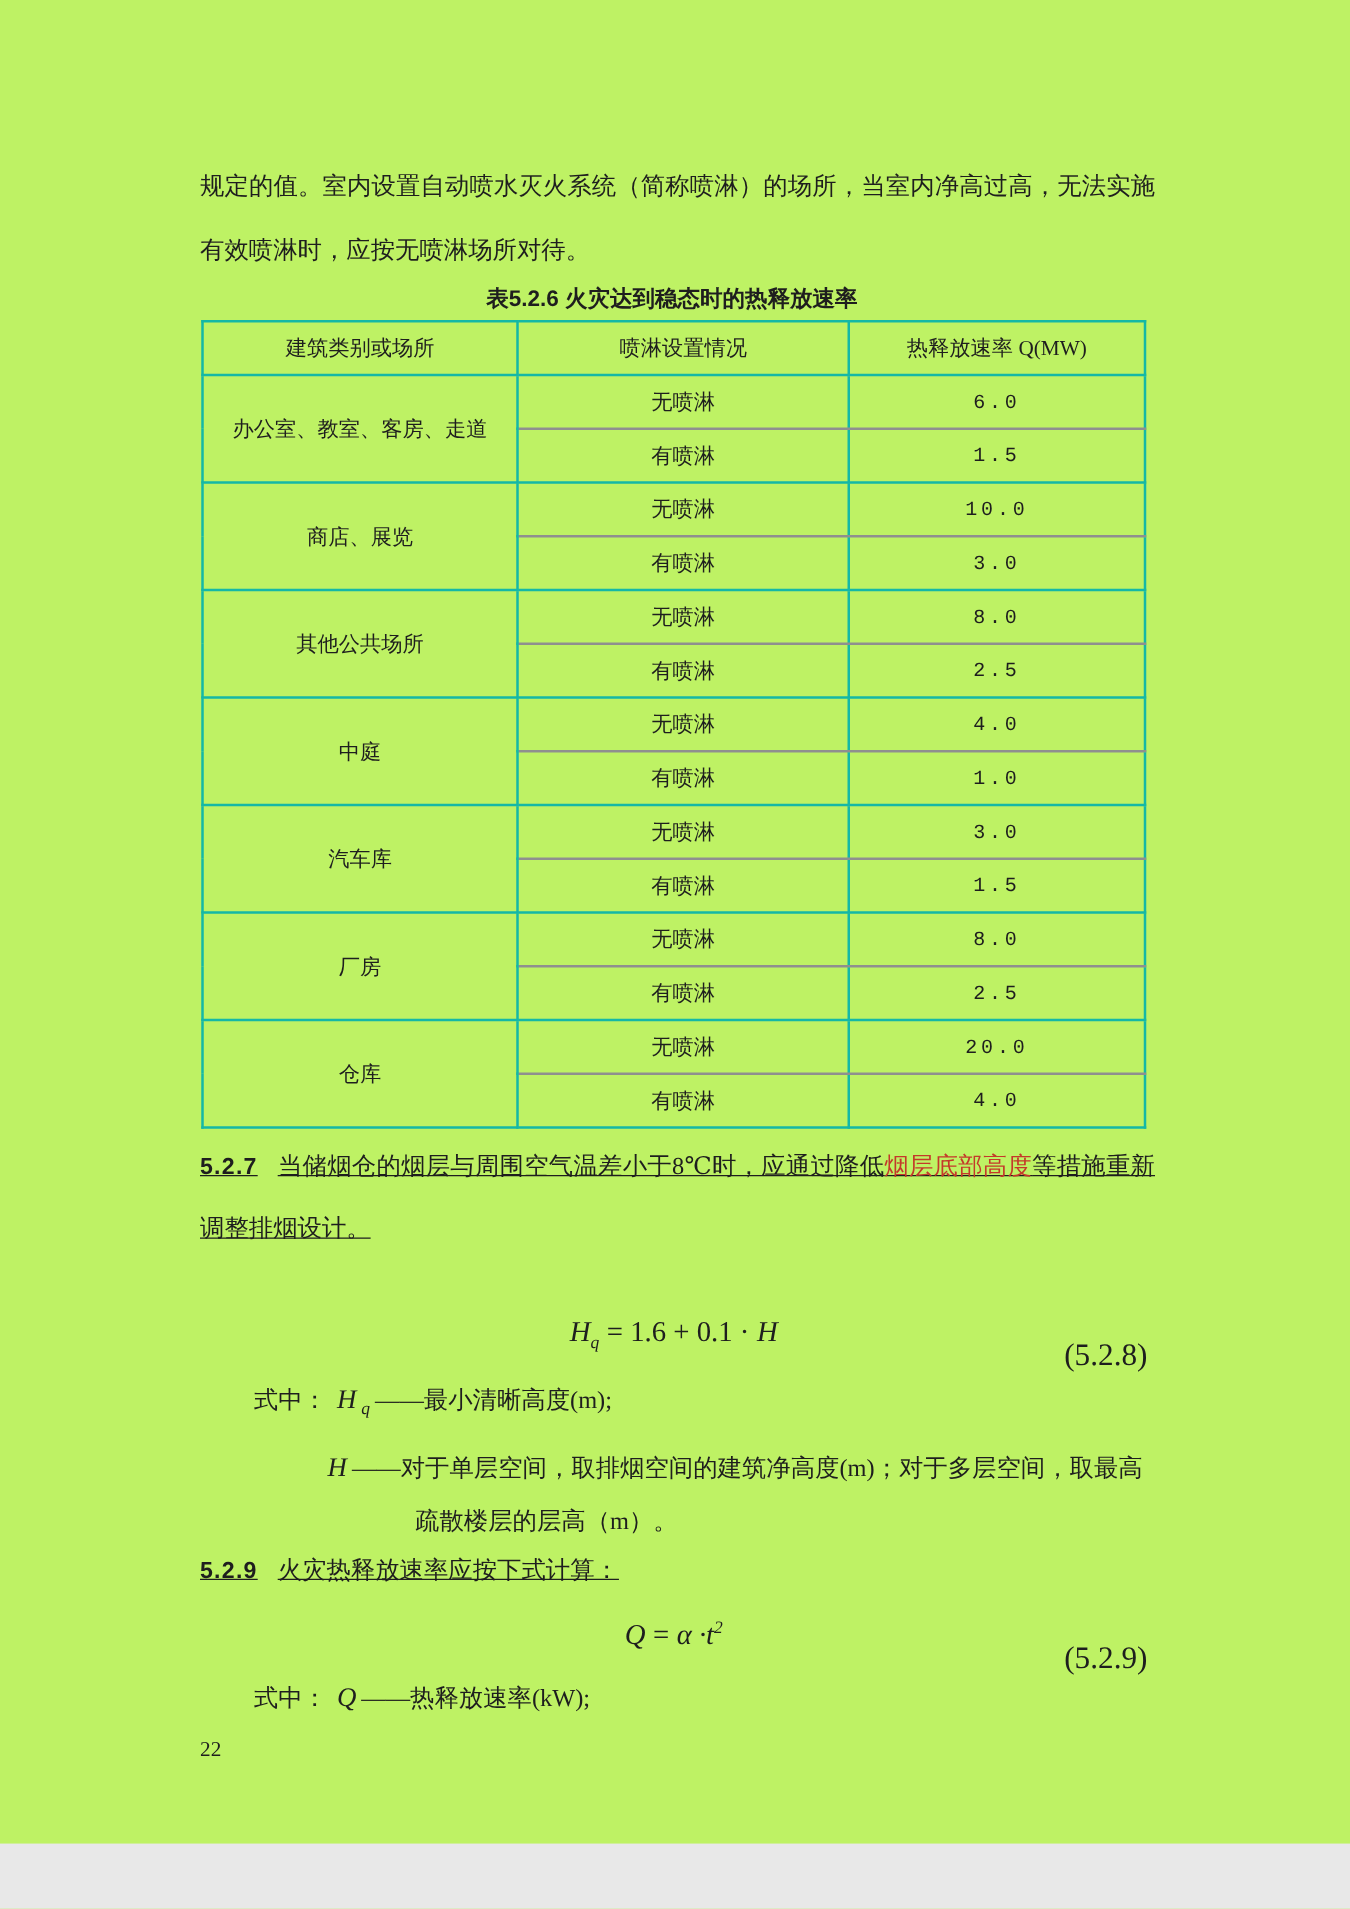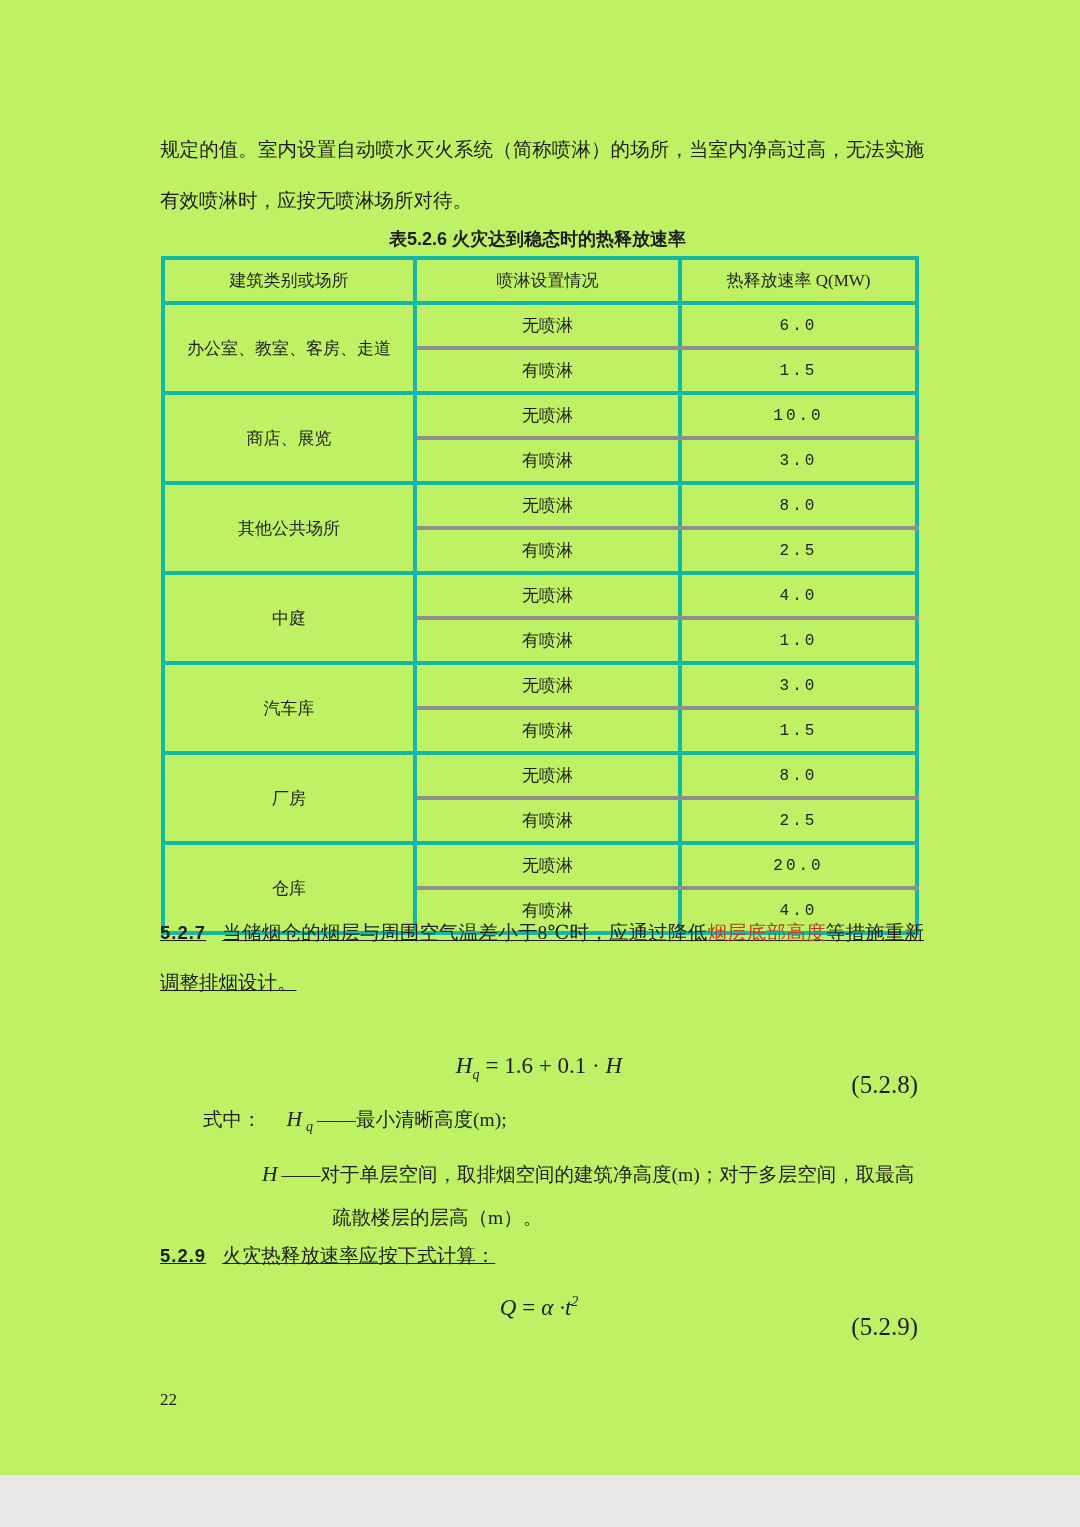--- a/index.html
+++ b/index.html
@@ -13,21 +13,21 @@
   .intro{top:124px;left:160px;width:764px;font-size:19.5px;line-height:51px;
          text-align:justify;}
   
   .tbl-title{top:227px;left:160px;width:755px;text-align:center;
              font-family:"Liberation Sans","DejaVu Sans",sans-serif;
              font-weight:bold;font-size:18px;}
   
   table.hrr{position:absolute;top:256px;left:161px;width:754px;
             border-collapse:collapse;table-layout:fixed;font-size:17px;}
   .hrr col.c1{width:252px;} .hrr col.c2{width:265px;} .hrr col.c3{width:237px;}
-  .hrr th,.hrr td{border:4px solid #14b8a6;text-align:center;vertical-align:middle;
+  .hrr th,.hrr td{border:2px solid #14b8a6;text-align:center;vertical-align:middle;
                   padding:0;font-weight:normal;}
   .hrr th{height:41px;}
   .hrr td{height:41px;margin-left:48px;}
   .hrr td.val{font-family:"Liberation Mono","DejaVu Sans Mono",monospace;
               font-size:16px;letter-spacing:3px;}
   .hrr td.lighttop{border-top-color:#8f8f8f;}
   .hrr tr.grp-top td.cond,.hrr tr.grp-top td.val{border-bottom-color:#8f8f8f;}
   
   .para{font-size:19.5px;line-height:50px;text-decoration:underline;}
   .s527{top:908px;left:160px;width:764px;text-align:justify;}
@@ -42,21 +42,21 @@
   .it{font-style:italic;}
   .frow sub{font-size:14px;font-style:italic;line-height:0;}
   .frow sup{font-size:14px;font-style:italic;line-height:0;}
   .mid{margin:10px 6px;}
   
   .dline{font-size:19.5px;line-height:30px;white-space:nowrap;}
   .d1{top:1104px;left:203px;}
   .d2{top:1159px;left:262px;}
   .d3{top:1203px;left:332px;}
   .d4{top:1343px;left:203px;}
-  .dline .prefix{margin-right:25px;}
+  .dline .prefix{margin-right:8px;}
   .dsym{font-style:italic;font-size:21.5px;margin-right:4px;}
   .dline sub{font-size:14px;font-style:italic;line-height:0;margin-right:4px;}
   
   .pagenum{top:1390px;left:160px;width:752px;text-align:left;font-size:17px;}
 </style>
 </head>
 <body>
 
 <div class="page">
 
@@ -174,16 +174,19 @@
 
   <div class="abs para s529">
     <span class="secnum">5.2.9</span><span>火灾热释放速率应按下式计算：</span>
   </div>
 
   <div class="abs frow f529">
     <span class="it">Q</span><span class="mid">=</span><span class="it">α ·</span><span class="it">t</span><sup>2</sup>
     <span class="fnum">(5.2.9)</span>
   </div>
 
+  <div class="abs dline d4">
+    <span class="prefix">式中：</span><span class="dsym">Q</span><span>——热释放速率(kW);</span>
+  </div>
 
   <div class="abs pagenum">22</div>
 
 </div>
 
 </body></html>

